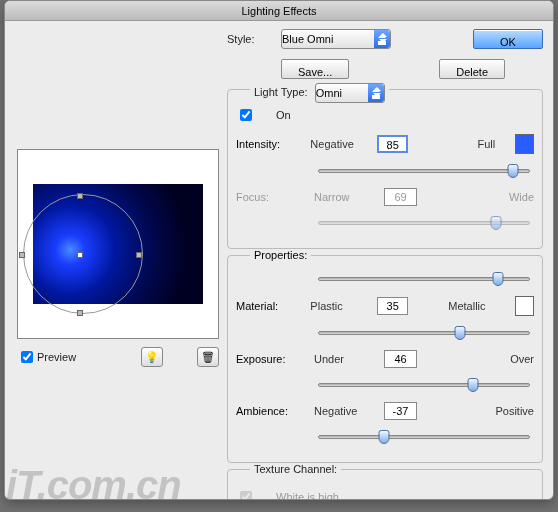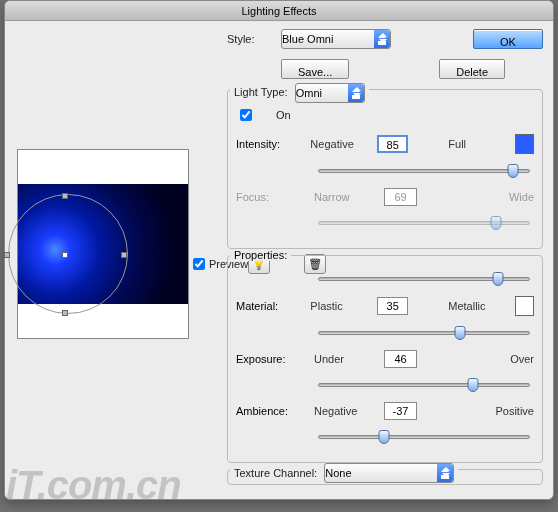--- a/index.html
+++ b/index.html
@@ -1,41 +1,41 @@
 <!DOCTYPE html>
 <html><head>
 <meta charset="utf-8">
 <style>
 * { box-sizing: border-box; font-family: "Lucida Grande", Arial, sans-serif; font-size: 11px; }
 body { margin: 0; background: #717171; width: 558px; height: 512px; position: relative; }
 .window { position: absolute; left: 4px; top: 0; width: 550px; height: 500px; background: #ececec; border: 1px solid #888; border-radius: 6px; box-shadow: 0 4px 12px rgba(0,0,0,0.3); }
 .titlebar { height: 20px; background: linear-gradient(#dcdcdc,#bcbcbc); border-bottom: 1px solid #999; text-align: center; line-height: 20px; font-size: 12px; border-radius: 6px 6px 0 0; }
 .content { display: flex; height: calc(100% - 20px); }
-.left { width: 218px; padding: 8px 6px 8px 12px; display: flex; flex-direction: row; }
+.left { width: 218px; padding: 8px 6px 8px 12px; display: flex; flex-direction: column; }
 .right { flex: 1; padding: 6px 10px 6px 4px; overflow: hidden; }
 .preview-box { width: 202px; height: 190px; background: #fff; border: 1px solid #888; margin-top: 120px; position: relative; display: flex; align-items: center; justify-content: center; }
 .preview-img { width: 170px; height: 120px; background: radial-gradient(circle at 22% 55%, #4a8aff 0%, #1a3dff 10%, #0018a0 30%, #000850 55%, #000020 80%); position: relative; }
 .light-circle { position: absolute; left: -10px; top: 10px; width: 120px; height: 120px; border: 1px solid #999; border-radius: 50%; }
 .light-handle { width: 6px; height: 6px; background: #bbb; border: 1px solid #666; position: absolute; }
 .preview-row { display: flex; align-items: center; margin-top: 8px; width: 202px; }
 .check { width: 12px; height: 12px; margin-right: 4px; }
 .icon-btn { width: 22px; height: 20px; background: linear-gradient(#fff,#ddd); border: 1px solid #888; border-radius: 3px; display: flex; align-items: center; justify-content: center; }
 .row { display: flex; align-items: center; margin: 10px 0; gap: 20px; }
 .lbl { color: #222; }
 .sel { height: 20px; background: linear-gradient(#fdfdfd,#e2e2e2); border: 1px solid #888; border-radius: 3px; padding: 0 18px 0 0; position: relative; display: inline-flex; align-items: center; min-width: 90px; }
 .sel::after { content: ""; position: absolute; right: 0; top: 0; width: 16px; height: 100%; background: linear-gradient(#6fa7ff,#2a6ee8); border-radius: 0 3px 3px 0; }
 .sel::before { content: ""; position: absolute; right: 4px; top: 4px; width: 0; height: 0; border-left: 4px solid transparent; border-right: 4px solid transparent; border-bottom: 4px solid #fff; z-index: 2; box-shadow: 0 7px 0 -0px #fff; }
 .sel-arrows { position: absolute; right: 3px; top: 3px; z-index: 3; }
 .sel-arrows span { display: block; width: 0; height: 0; border-left: 4px solid transparent; border-right: 4px solid transparent; }
 .sel-arrows .up { border-bottom: 4px solid #fff; margin-bottom: 2px; }
 .sel-arrows .down { border-top: 4px solid #fff; }
 .btn { height: 20px; background: linear-gradient(#fff,#e0e0e0); border: 1px solid #888; border-radius: 2px; padding: 0 16px; display: inline-flex; align-items: flex-end; box-shadow: 0 1px 0 #fff inset; }
 .btn.primary { background: linear-gradient(#b7dcff,#5aa5ff); border-color: #3a6db8; color: #000; }
 .fieldset { border: 1px solid #bbb; border-radius: 4px; padding: 6px 8px 8px; margin: 6px 0; position: relative; }
-.legend { position: absolute; top: -7px; left: 2px; background: #ececec; padding: 0 4px; font-size: 11px; }
+.legend { position: absolute; top: -7px; left: 22px; background: #ececec; padding: 0 4px; font-size: 11px; }
 .slider { position: relative; height: 14px; margin: 0 4px; flex: 1; }
 .track { position: absolute; left: 0; right: 0; top: 5px; height: 4px; background: linear-gradient(#aaa,#ddd); border: 1px solid #888; border-radius: 2px; }
 .thumb { position: absolute; top: 0; width: 11px; height: 14px; background: linear-gradient(#eef5ff,#7faeea); border: 1px solid #4a6fa0; border-radius: 3px 3px 6px 6px; transform: translateX(-50%); }
 .num { width: 33px; height: 18px; background: #fff; border: 1px solid #888; text-align: center; line-height: 16px; }
 .num.hl { border: 2px solid #5a8de0; }
 .swatch { width: 20px; height: 20px; border: 1px solid #666; }
 .prop-grid .row { align-items: center; }
 .prop-lbl { width: 58px; }
 .end-lbl { width: 50px; color: #333; }
 .watermark { position: absolute; left: 6px; bottom: 4px; font-size: 40px; font-weight: bold; font-style: italic; color: rgba(120,120,120,0.35); letter-spacing: -1px; pointer-events: none; }
@@ -113,21 +113,21 @@
         </div>
         <div class="row" style="margin-top:10px">
           <input type="checkbox" class="check" checked="" style="">
           <span class="lbl">On</span>
         </div>
         <div class="row">
           <span class="prop-lbl">Intensity:</span>
           <span class="end-lbl">Negative</span>
           <div class="num hl">85</div>
           <div style="flex:1"></div>
-          <span class="end-lbl" style="text-align:left">Full</span>
+          <span class="end-lbl" style="text-align:right">Full</span>
           <div class="swatch" style="background:#2a5cff"></div>
         </div>
         <div class="row">
             <span class="prop-lbl"></span>
             <div class="slider">
               <div class="track"></div>
               <div class="thumb" style="left:92%"></div>
             </div>
           </div>
         <div class="row">
@@ -196,26 +196,23 @@
             <div class="slider">
               <div class="track"></div>
               <div class="thumb" style="left:31%"></div>
             </div>
           </div>
       </div>
 
       <div class="fieldset">
         <div class="legend">
           <span class="lbl">Texture Channel:</span>
-          <div class="sel" style="min-width:130px;display:inline-flex;margin-left:4px">
-            <span>None</span>
-            <div class="sel-arrows">
-                <span class="up"></span>
-                <span class="down"></span>
-              </div>
-          </div>
+        </div>
+        <div class="row" style="margin-top:12px">
+          <input type="checkbox" class="check" checked="" disabled="" style="">
+          <span class="lbl disabled">White is high</span>
         </div>
       </div>
     </div>
   </div>
 </div>
 
 <div class="watermark">iT.com.cn</div>
 
 </body></html>

